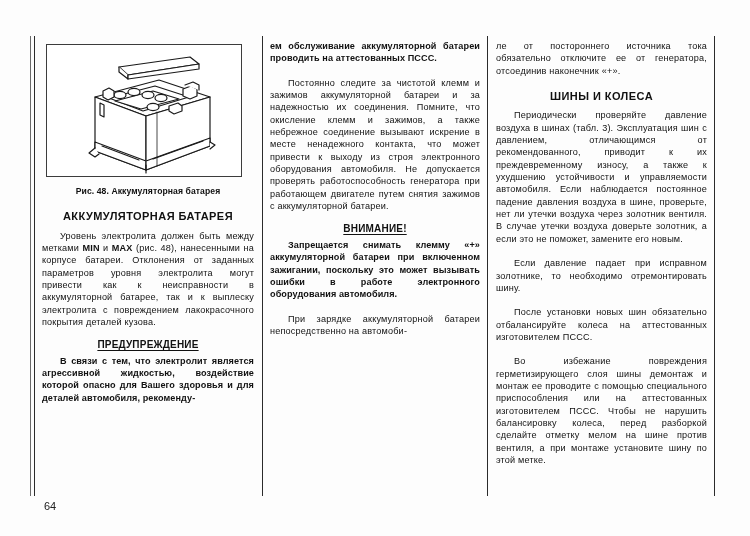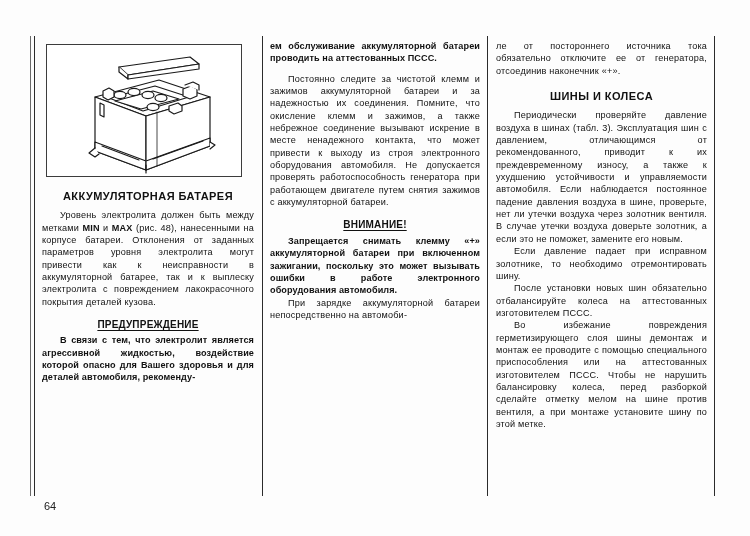--- a/index.html
+++ b/index.html
@@ -52,22 +52,22 @@
   .col3 { left: 496px; width: 211px; }
 
   p {
     margin: 0 0 0 0;
     text-indent: 18px;
     text-align: justify;
     text-justify: inter-word;
     hyphens: manual;
   }
   p.noind { text-indent: 0; }
-  p + p { margin-top: 0; }
-  p.gap { margin-top: 8px; }
+  p + p { margin-top: 12px; }
+  p.gap { }
 
   .bold { font-weight: bold; }
   p.bold { font-weight: bold; letter-spacing: 0.01em; }
 
   h2.section {
     font-size: 11px;
     font-weight: bold;
     text-align: center;
     margin: 13px 0 7px 0;
     letter-spacing: 0.04em;
@@ -162,20 +162,21 @@
             <path d="M99 120 L99 128"></path>
             <path d="M163 97 L168 100 L163 104" fill="#ffffff"></path>
 
             <path d="M53 58 L57 60 L57 72 L53 70 Z" fill="#ffffff"></path>
 
             <path d="M110 67 L110 121" stroke-width="0.8"></path>
           </g>
         </svg>
       </div>
 
+      <div class="figcaption">Рис. 48. Аккумуляторная батарея</div>
 
       <h2 class="section">АККУМУЛЯТОРНАЯ БАТАРЕЯ</h2>
 
       <p><span>Уровень электролита должен быть между метками </span><span class="bold">MIN</span><span> и </span><span class="bold">MAX</span><span> (рис. 48), нанесенными на корпусе батареи. Отклонения от заданных параметров уровня электролита могут привести как к неисправности в аккумуляторной батарее, так и к выплеску электролита с повреждением лакокрасочного покрытия деталей кузова.</span></p>
 
       <h3 class="callout">ПРЕДУПРЕЖДЕНИЕ</h3>
       <p class="bold">В связи с тем, что электролит является агрессивной жидкостью, воздействие которой опасно для Вашего здоровья и для деталей автомобиля, рекоменду-</p>
     </div>
 
     <div class="col col2">

